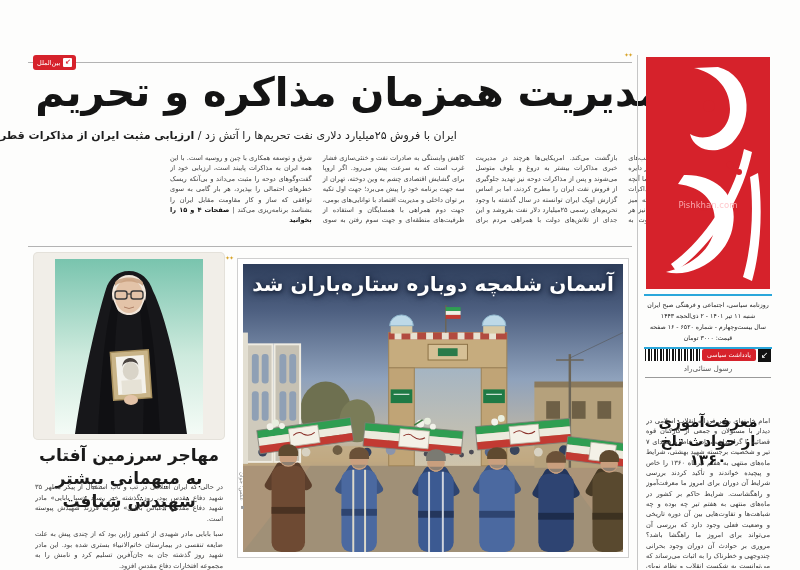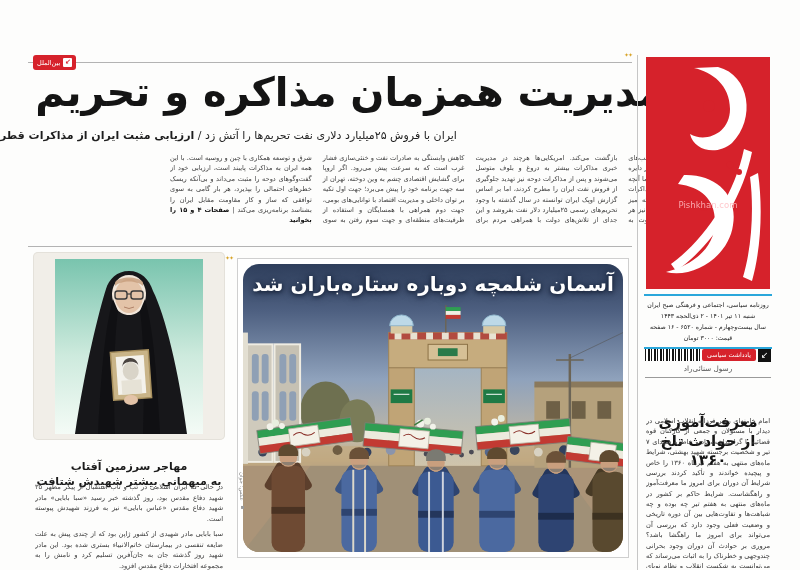--- a/index.html
+++ b/index.html
@@ -24,31 +24,31 @@
            column-count:4;column-gap:11px;font-size:6.6px;line-height:1.58;text-align:justify;color:#3e3e3e;}
   .lead-body b,.note-body b{color:#111;}
 
   
   .orn{position:absolute;color:#d8a428;font-size:6px;letter-spacing:-1px;z-index:4;}
 
   
   .side-card{position:absolute;left:33px;top:252px;width:192px;height:188px;background:#f1eee8;
            border-radius:5px;box-shadow:0 0 0 1px #e4e1da inset;}
   .side-photo{position:absolute;left:55px;top:259px;width:148px;height:175px;overflow:hidden;}
-  .side-head{position:absolute;left:33px;top:460px;width:192px;text-align:center;font-weight:bold;
-           font-size:11px;line-height:1.35;color:#1b1b1b;}
+  .side-head{position:absolute;left:33px;top:444px;width:192px;text-align:center;font-weight:bold;
+           font-size:17px;line-height:1.35;color:#1b1b1b;}
   .side-body{position:absolute;left:35px;top:482px;width:188px;height:88px;overflow:hidden;
            font-size:6.7px;line-height:1.6;text-align:justify;color:#3c3c3c;}
   .side-body p{margin:0 0 4px 0;}
 
   
   .photo-frame{position:absolute;left:237px;top:258px;width:392px;height:300px;background:#fff;
            border:1px solid #cfcfcf;padding:5px;box-sizing:border-box;}
   .photo{position:relative;width:100%;height:100%;overflow:hidden;
-           background:linear-gradient(180deg,#2e3e5b 0%,#4d5f80 16%,#8fa2bc 40%,#c2b8a3 62%,#b3986f 70%,#ab9578 100%);border-radius:16px;}
+           background:linear-gradient(180deg,#2e3e5b 0%,#4d5f80 16%,#8fa2bc 40%,#c2b8a3 62%,#b3986f 70%,#ab9578 100%);}
   .photo svg{position:absolute;inset:0;width:100%;height:100%;}
   .photo-title{position:absolute;top:8px;left:0;width:100%;text-align:center;color:#fff;font-weight:bold;
            font-size:20px;text-shadow:0 1px 4px rgba(10,20,40,.9),0 0 10px rgba(10,20,40,.6);z-index:2;}
   .photo-sub{position:absolute;top:42px;left:0;width:100%;text-align:center;color:#efe9da;font-size:8.3px;
            text-shadow:0 1px 2px rgba(10,20,40,.95);z-index:2;}
   .photo-credit{position:absolute;left:239px;top:472px;writing-mode:vertical-rl;font-size:5.5px;color:#8a8a8a;z-index:3;}
   .photo-credit .cam{font-size:6px;color:#9a9a9a;}
 
   
   .logo-box{position:absolute;left:646px;top:57px;width:124px;height:232px;background:#d6222b;overflow:hidden;}

